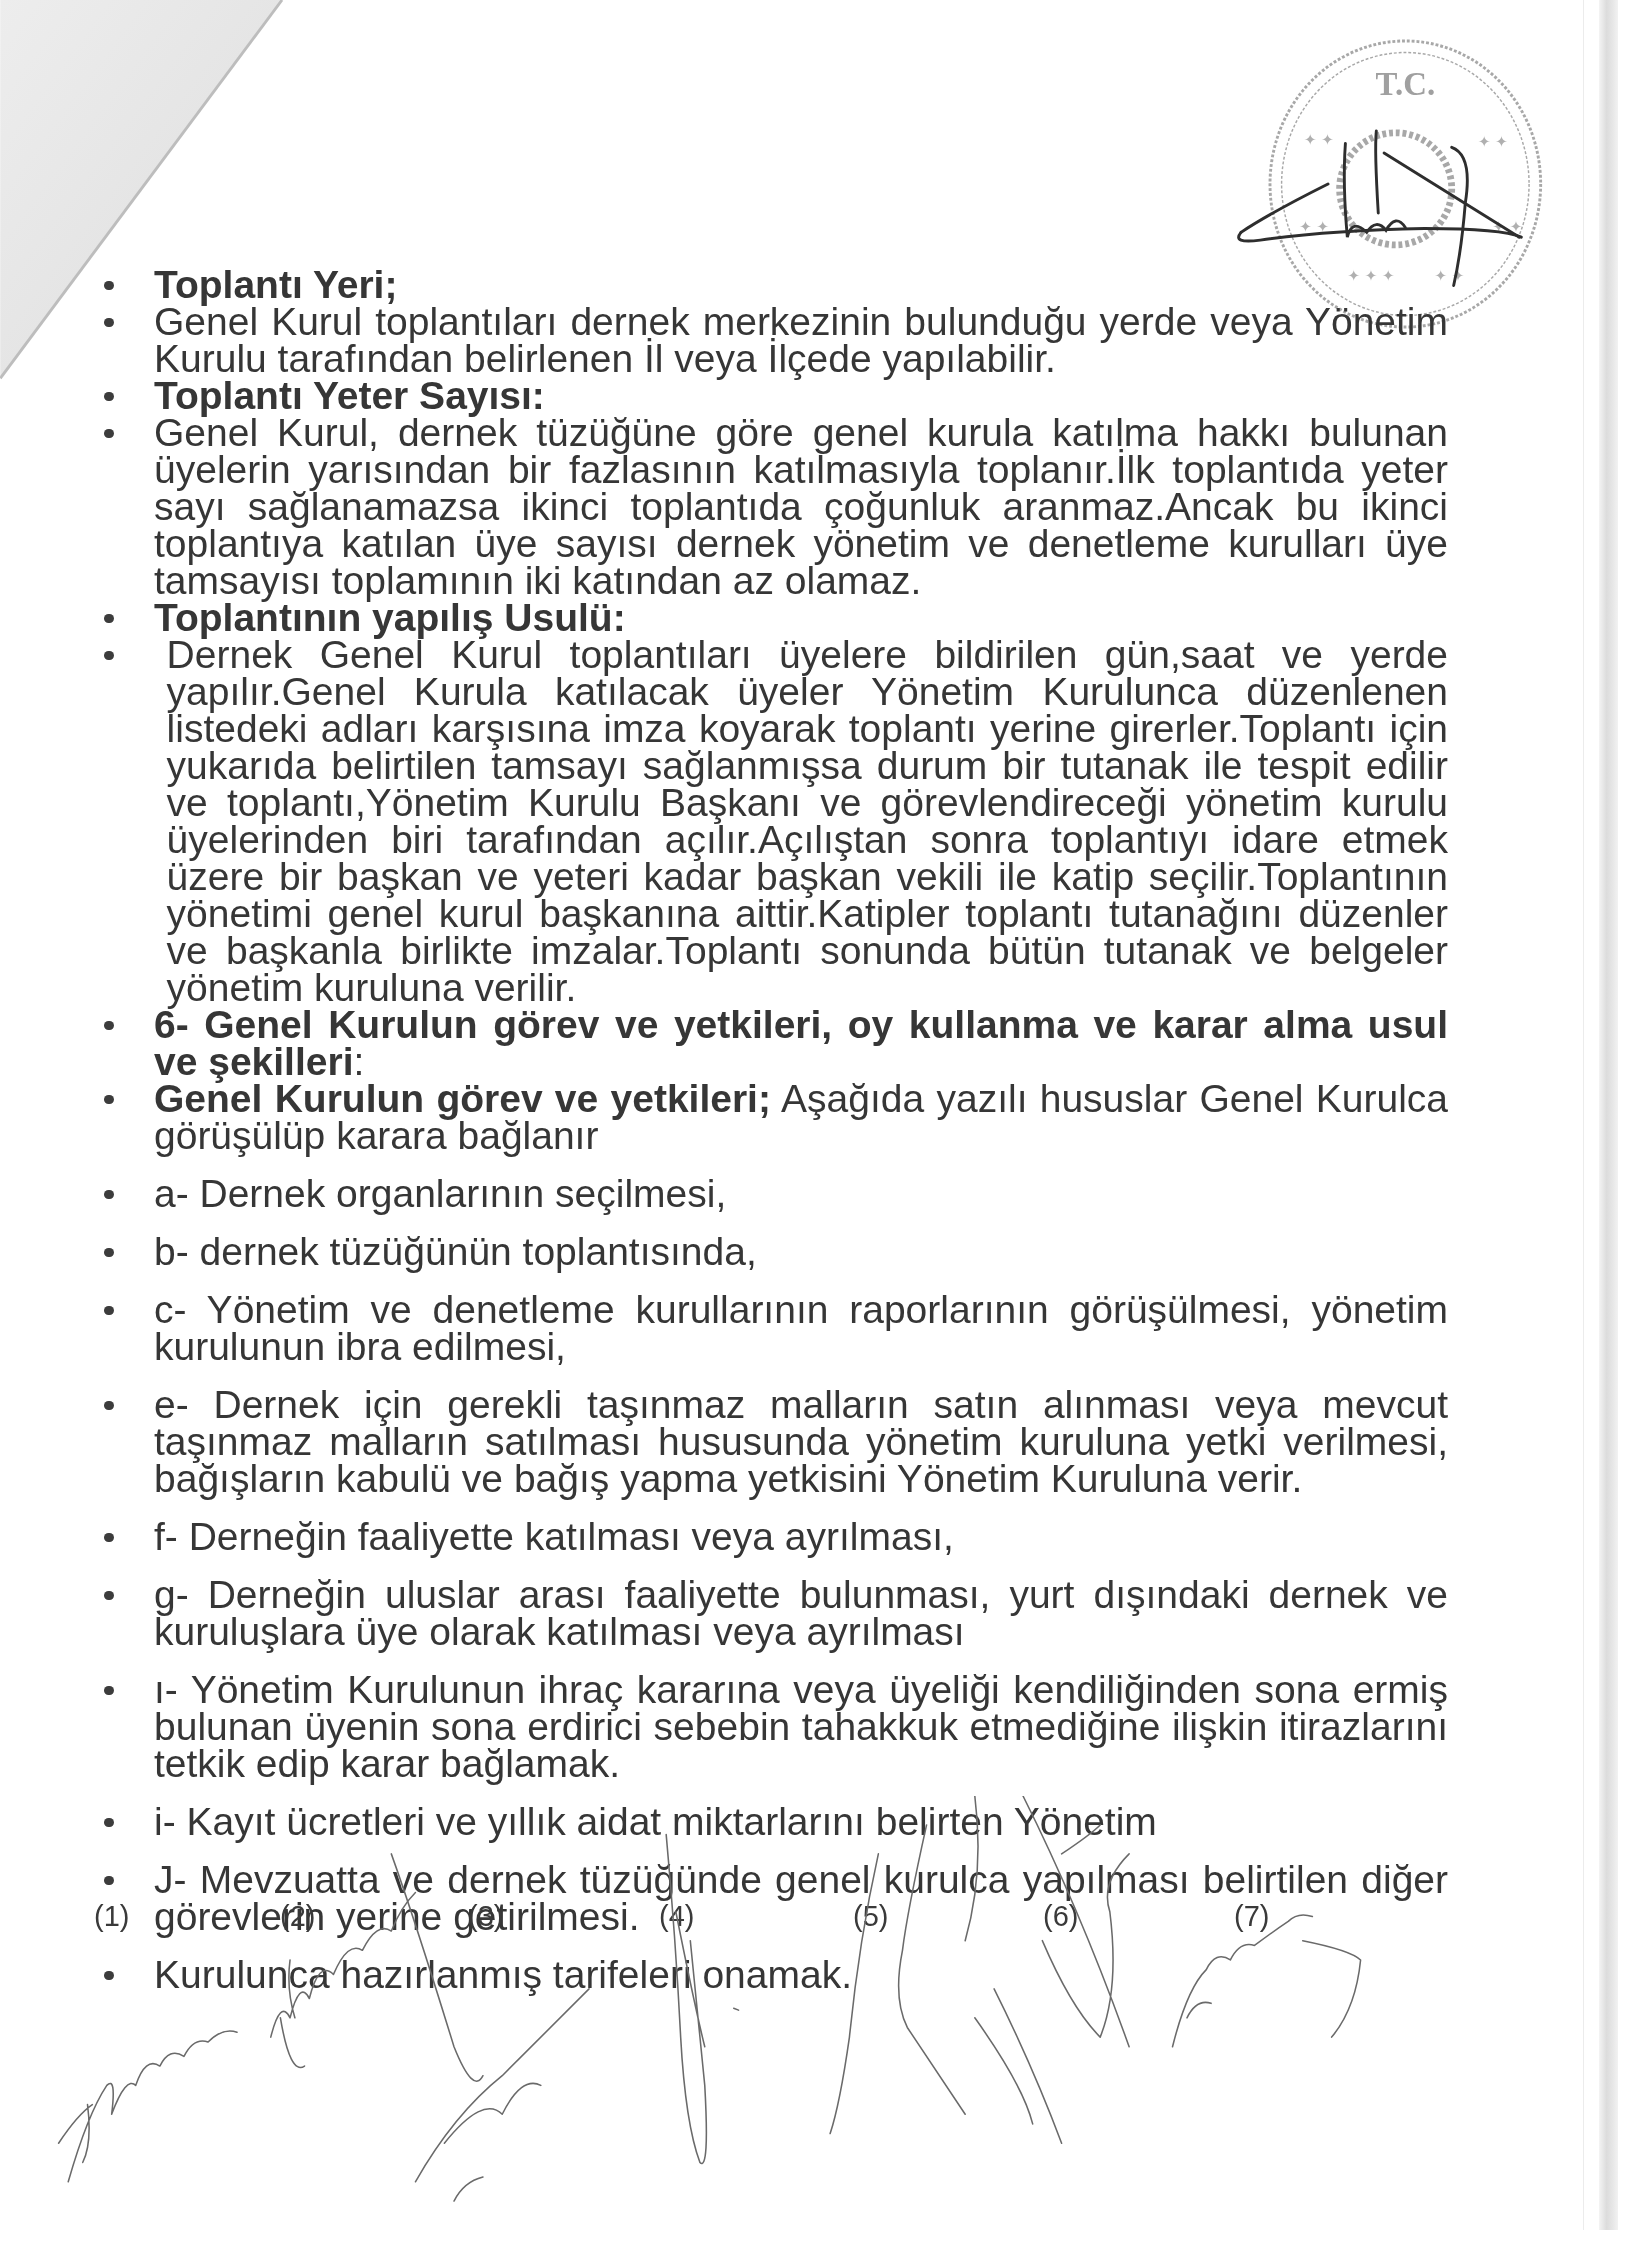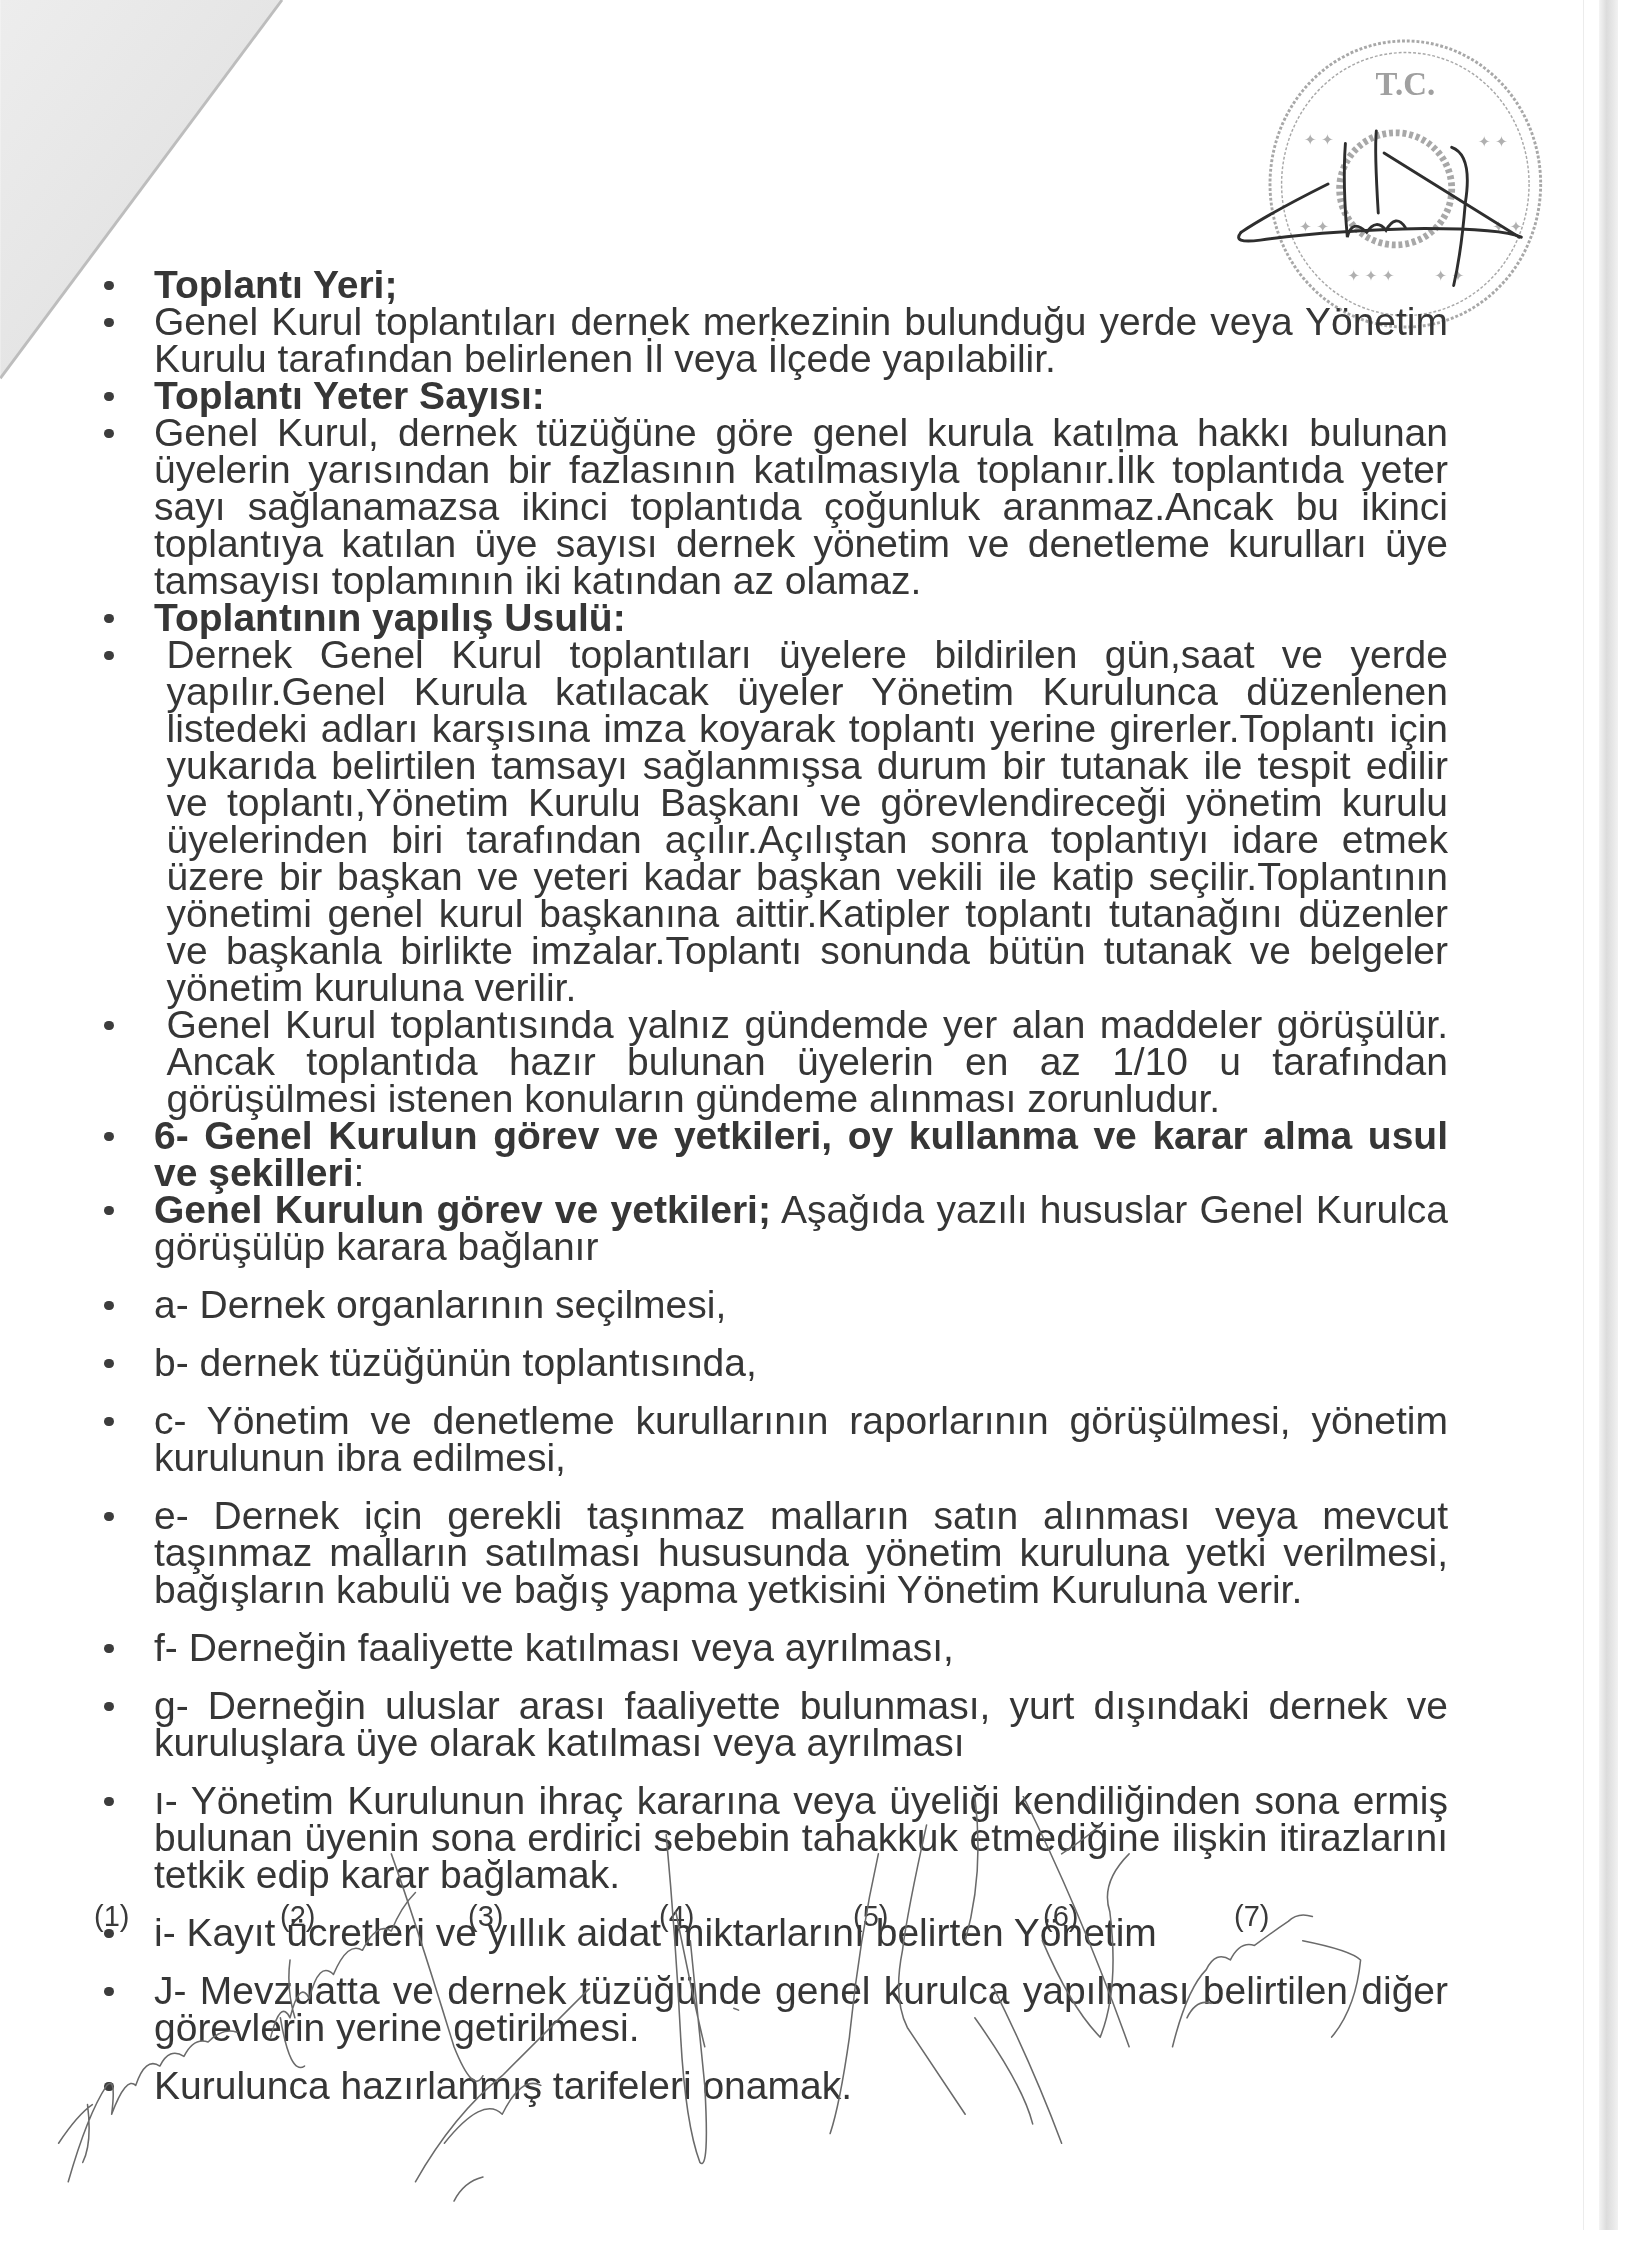--- a/index.html
+++ b/index.html
@@ -113,24 +113,20 @@
       <div class="text"><span>Genel Kurul, dernek tüzüğüne göre genel kurula katılma hakkı bulunan üyelerin yarısından bir fazlasının katılmasıyla toplanır.İlk toplantıda yeter sayı sağlanamazsa ikinci toplantıda çoğunluk aranmaz.Ancak bu ikinci toplantıya katılan üye sayısı dernek yönetim ve denetleme kurulları üye tamsayısı toplamının iki katından az olamaz.</span></div>
     </div>
     <div class="item bold">
       <span class="bullet"></span>
       <div class="text"><span>Toplantının yapılış Usulü:</span></div>
     </div>
     <div class="item">
       <span class="bullet"></span>
       <div class="text indent"><span>Dernek Genel Kurul toplantıları üyelere bildirilen gün,saat ve yerde yapılır.Genel Kurula katılacak üyeler Yönetim Kurulunca düzenlenen listedeki adları karşısına imza koyarak toplantı yerine girerler.Toplantı için yukarıda belirtilen tamsayı sağlanmışsa durum bir tutanak ile tespit edilir ve toplantı,Yönetim Kurulu Başkanı ve görevlendireceği yönetim kurulu üyelerinden biri tarafından açılır.Açılıştan sonra toplantıyı idare etmek üzere bir başkan ve yeteri kadar başkan vekili ile katip seçilir.Toplantının yönetimi genel kurul başkanına aittir.Katipler toplantı tutanağını düzenler ve başkanla birlikte imzalar.Toplantı sonunda bütün tutanak ve belgeler yönetim kuruluna verilir.</span></div>
     </div>
-    <div class="item">
-      <span class="bullet"></span>
-      <div class="text indent"><span>Genel Kurul toplantısında yalnız gündemde yer alan maddeler görüşülür. Ancak toplantıda hazır bulunan üyelerin en az 1/10 u tarafından görüşülmesi istenen konuların gündeme alınması zorunludur.</span></div>
-    </div>
     <div class="item bold">
       <span class="bullet"></span>
       <div class="text"><span>6- Genel Kurulun görev ve yetkileri, oy kullanma ve karar alma usul ve şekilleri</span><span style="font-weight: normal;">:</span></div>
     </div>
     <div class="item">
       <span class="bullet"></span>
       <div class="text"><b>Genel Kurulun görev ve yetkileri;</b><span> Aşağıda yazılı hususlar Genel Kurulca görüşülüp karara bağlanır</span></div>
     </div>
     <div class="item gap">
       <span class="bullet"></span>

